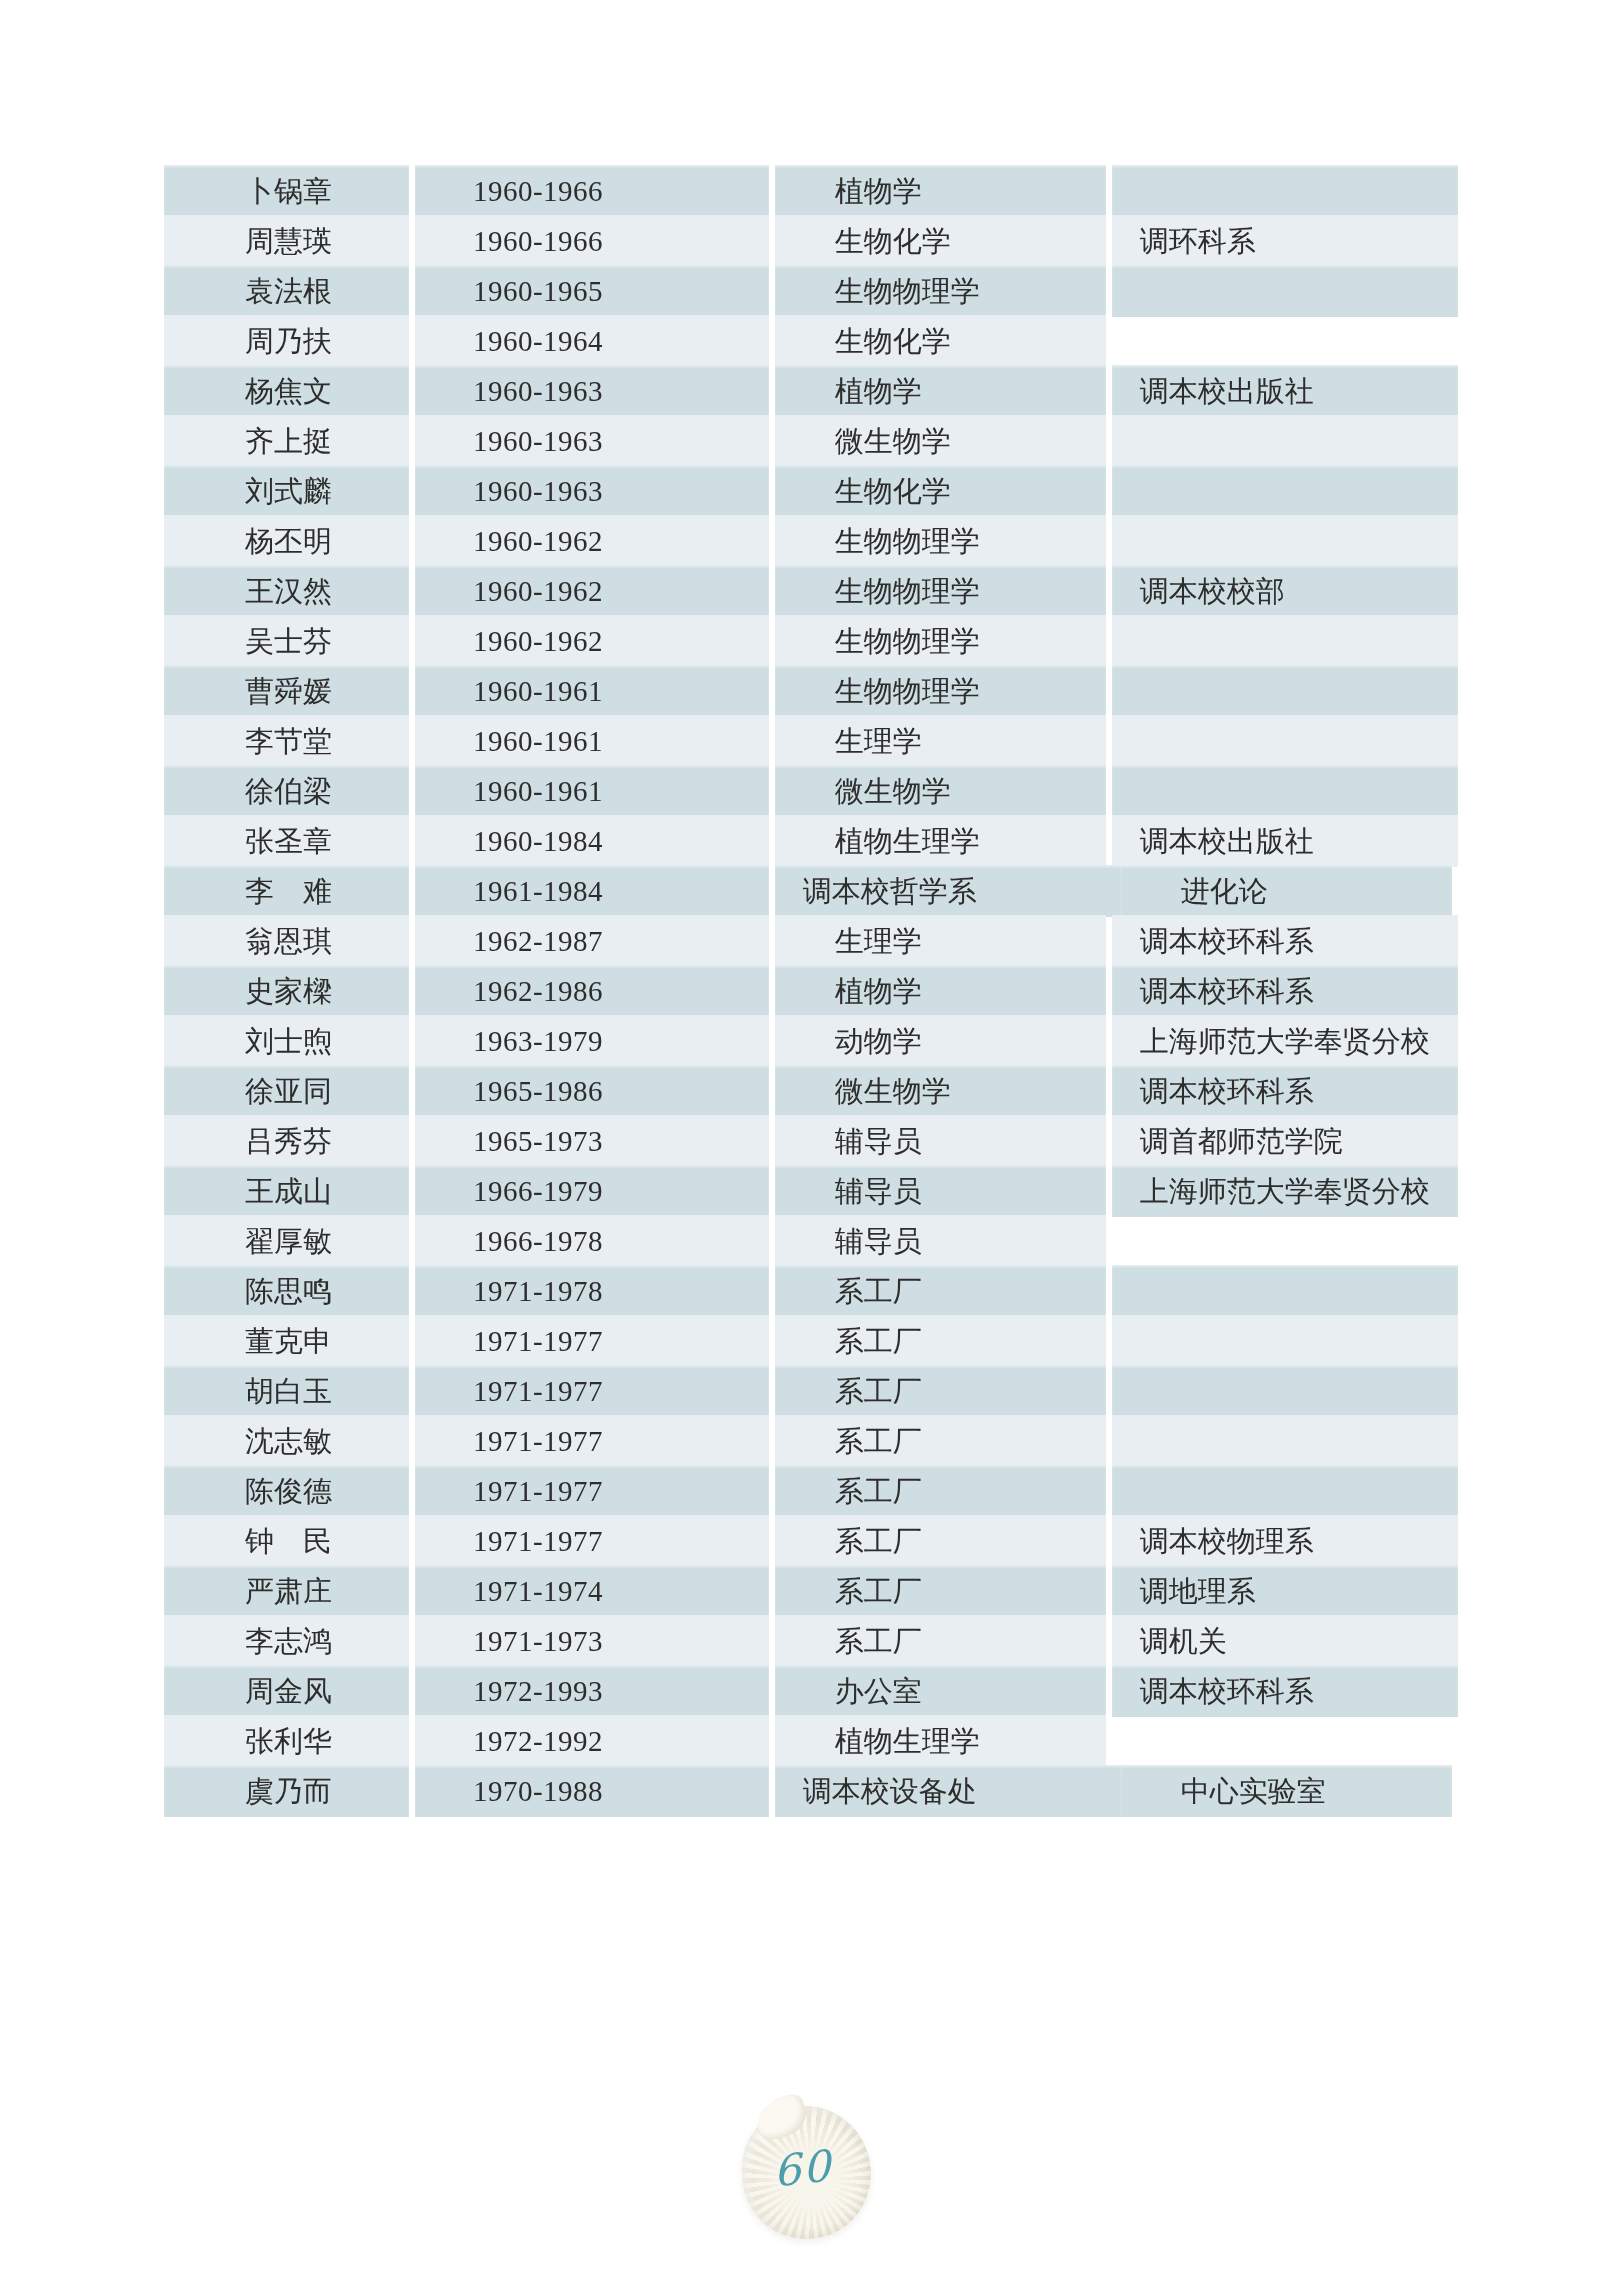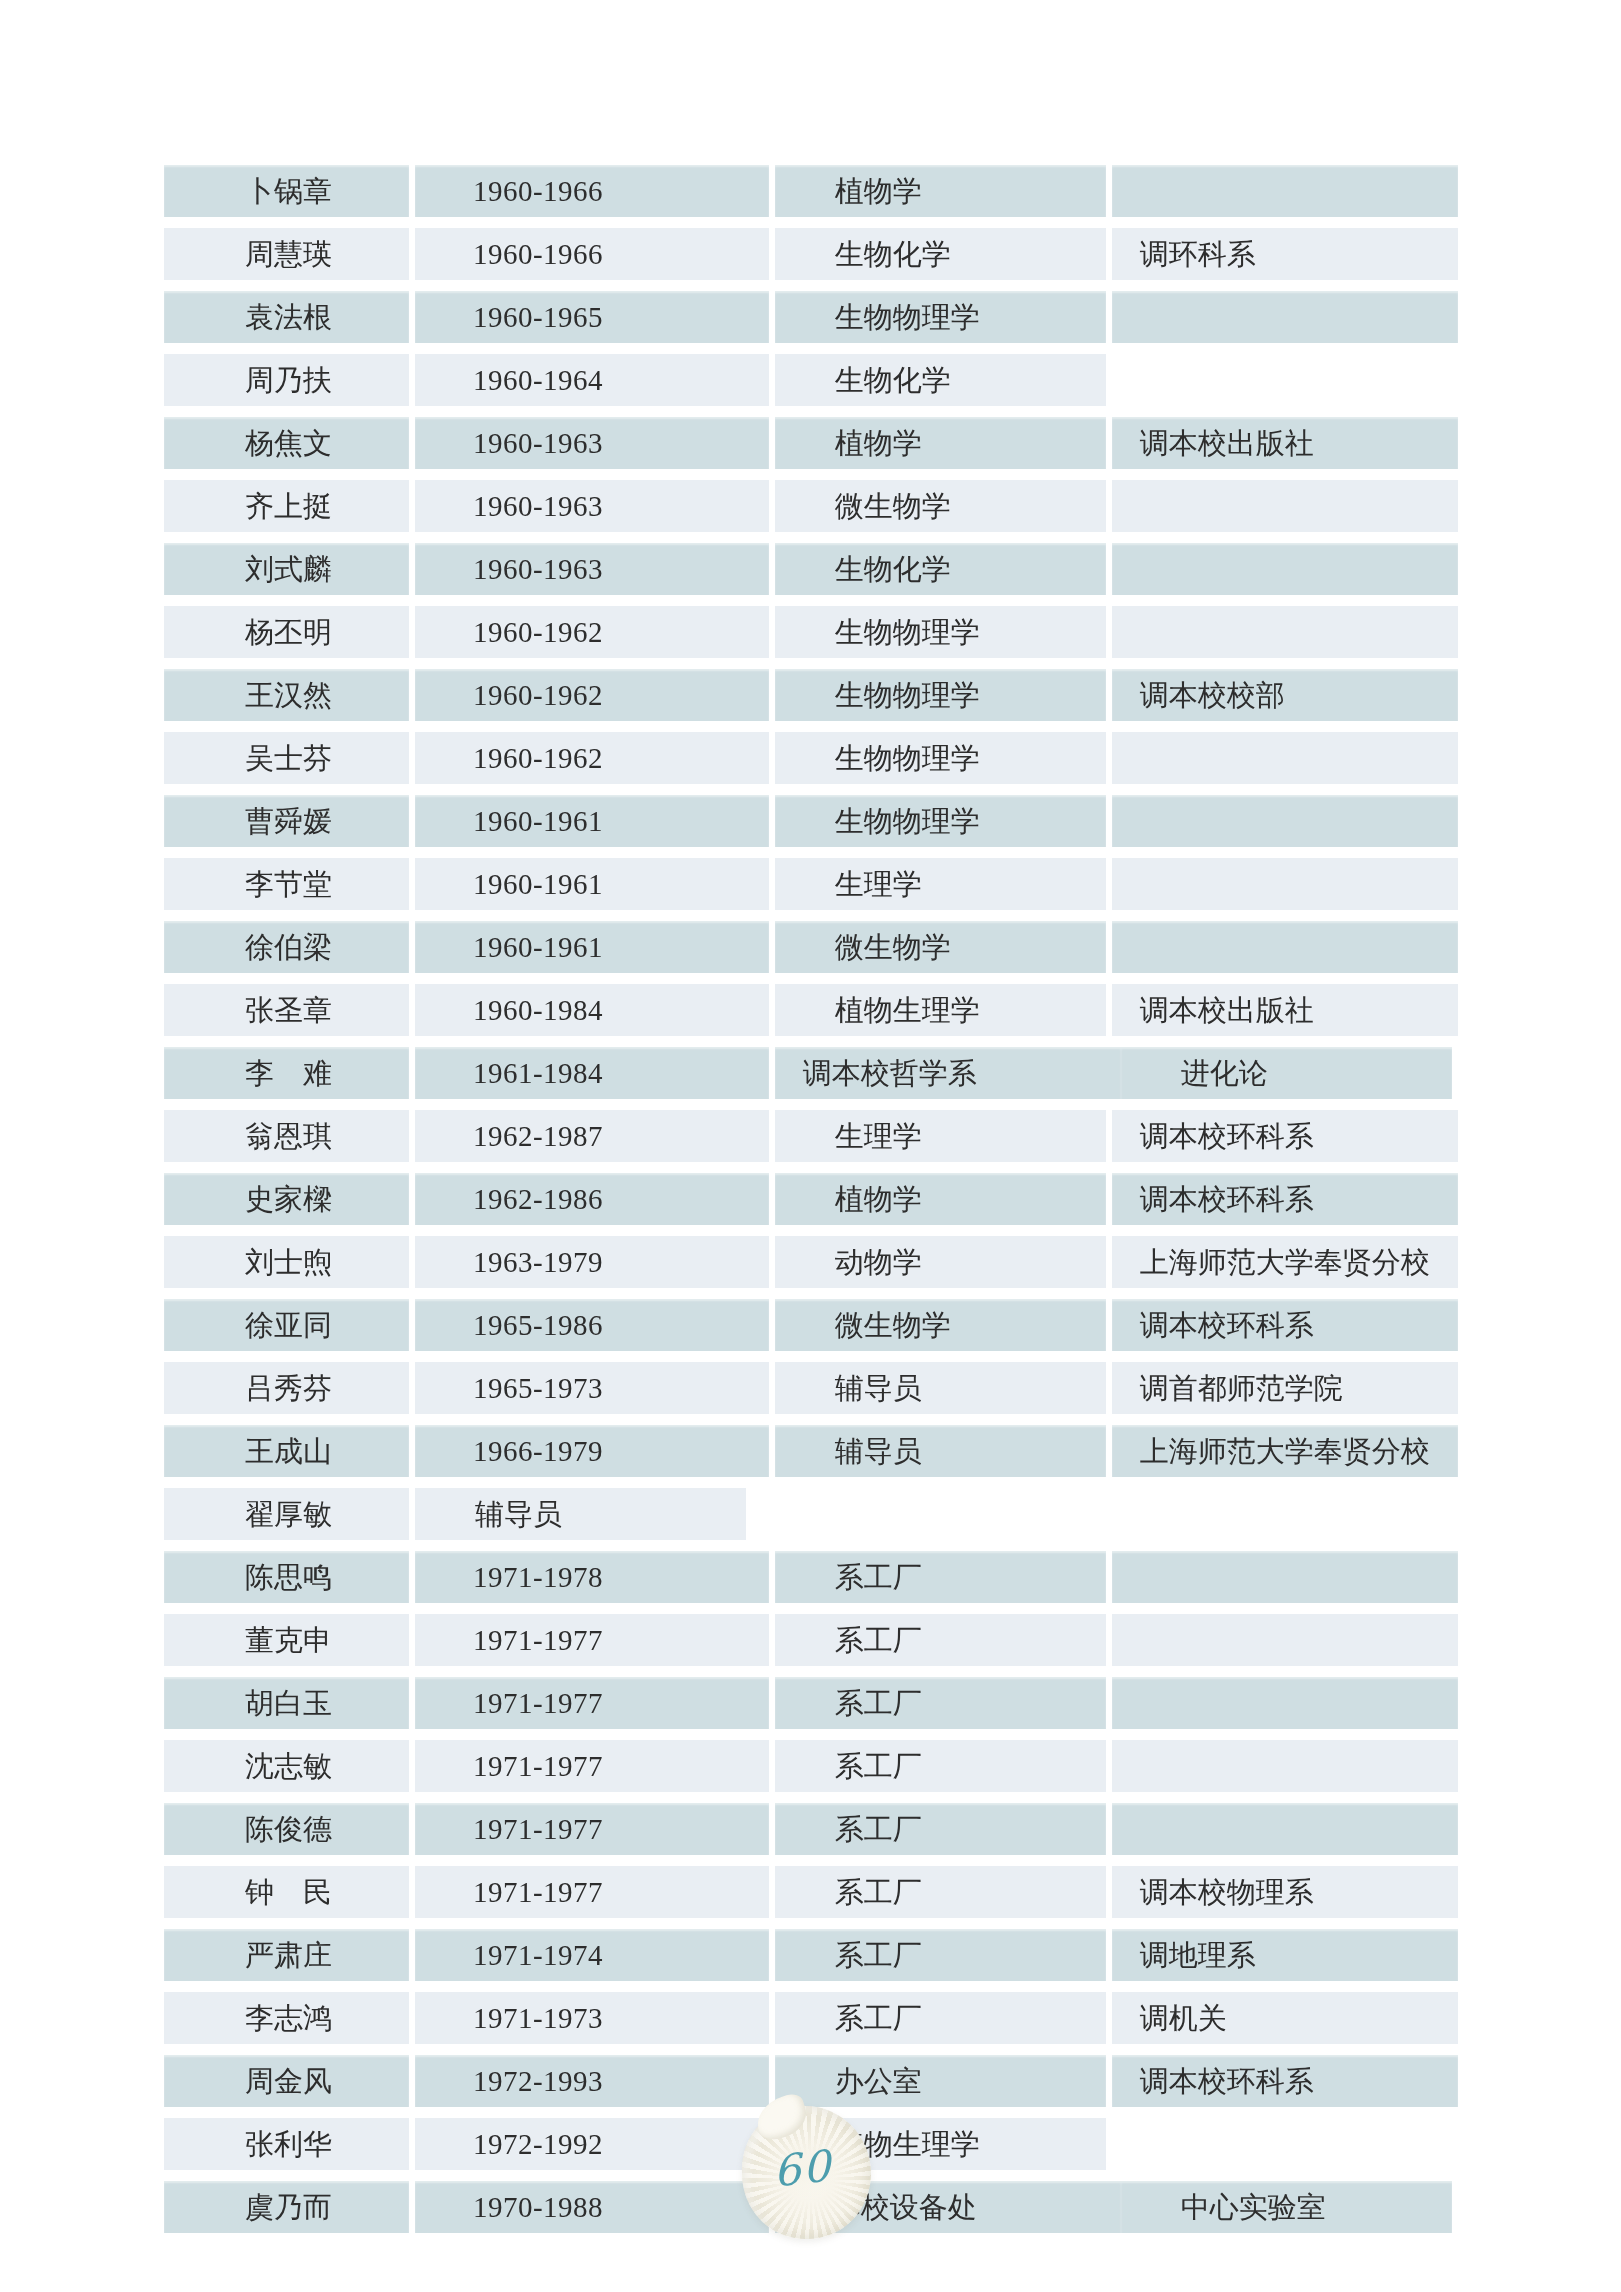--- a/index.html
+++ b/index.html
@@ -17,21 +17,21 @@
   }
   .roster-table {
     position: absolute;
     left: 164px;
     top: 165px;
     width: 1294px;
   }
   .row {
     display: flex;
     height: 40px;
-    margin-bottom: 23px;
+    margin-bottom: 10px;
   }
   .cell {
     height: 52px;
     line-height: 52px;
     font-size: 29px;
     color: var(--text-color, #2d2d2d);
     white-space: nowrap;
     overflow: hidden;
     box-sizing: border-box;
   }
@@ -253,20 +253,21 @@
 
   <div class="row">
     <div class="cell c0">王成山</div>
     <div class="cell c1">1966-1979</div>
     <div class="cell c2">辅导员</div>
     <div class="cell c3">上海师范大学奉贤分校</div>
   </div>
 
   <div class="row">
     <div class="cell c0">翟厚敏</div>
+    <div class="cell c1">1966-1978</div>
     <div class="cell c2">辅导员</div>
   </div>
 
   <div class="row">
     <div class="cell c0">陈思鸣</div>
     <div class="cell c1">1971-1978</div>
     <div class="cell c2">系工厂</div>
     <div class="cell c3"></div>
   </div>
 

